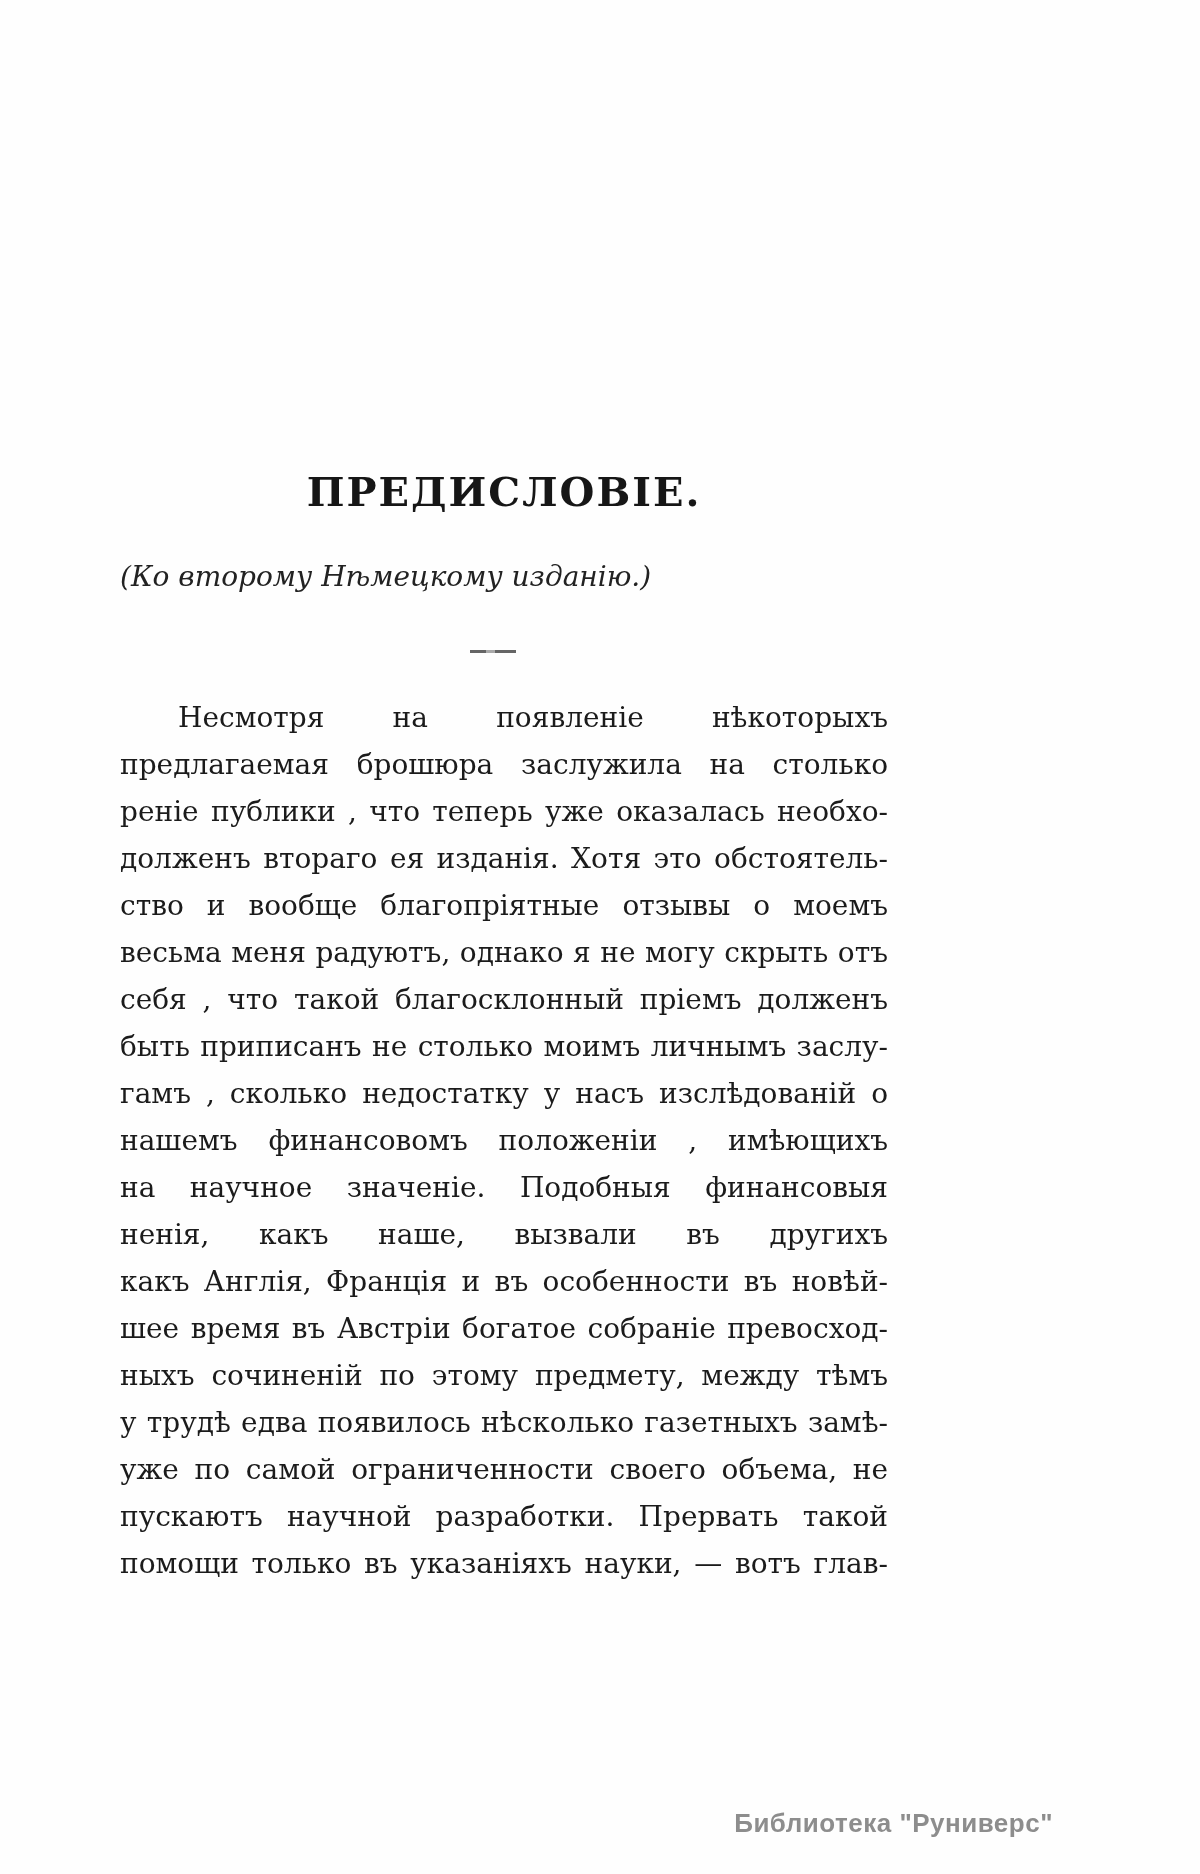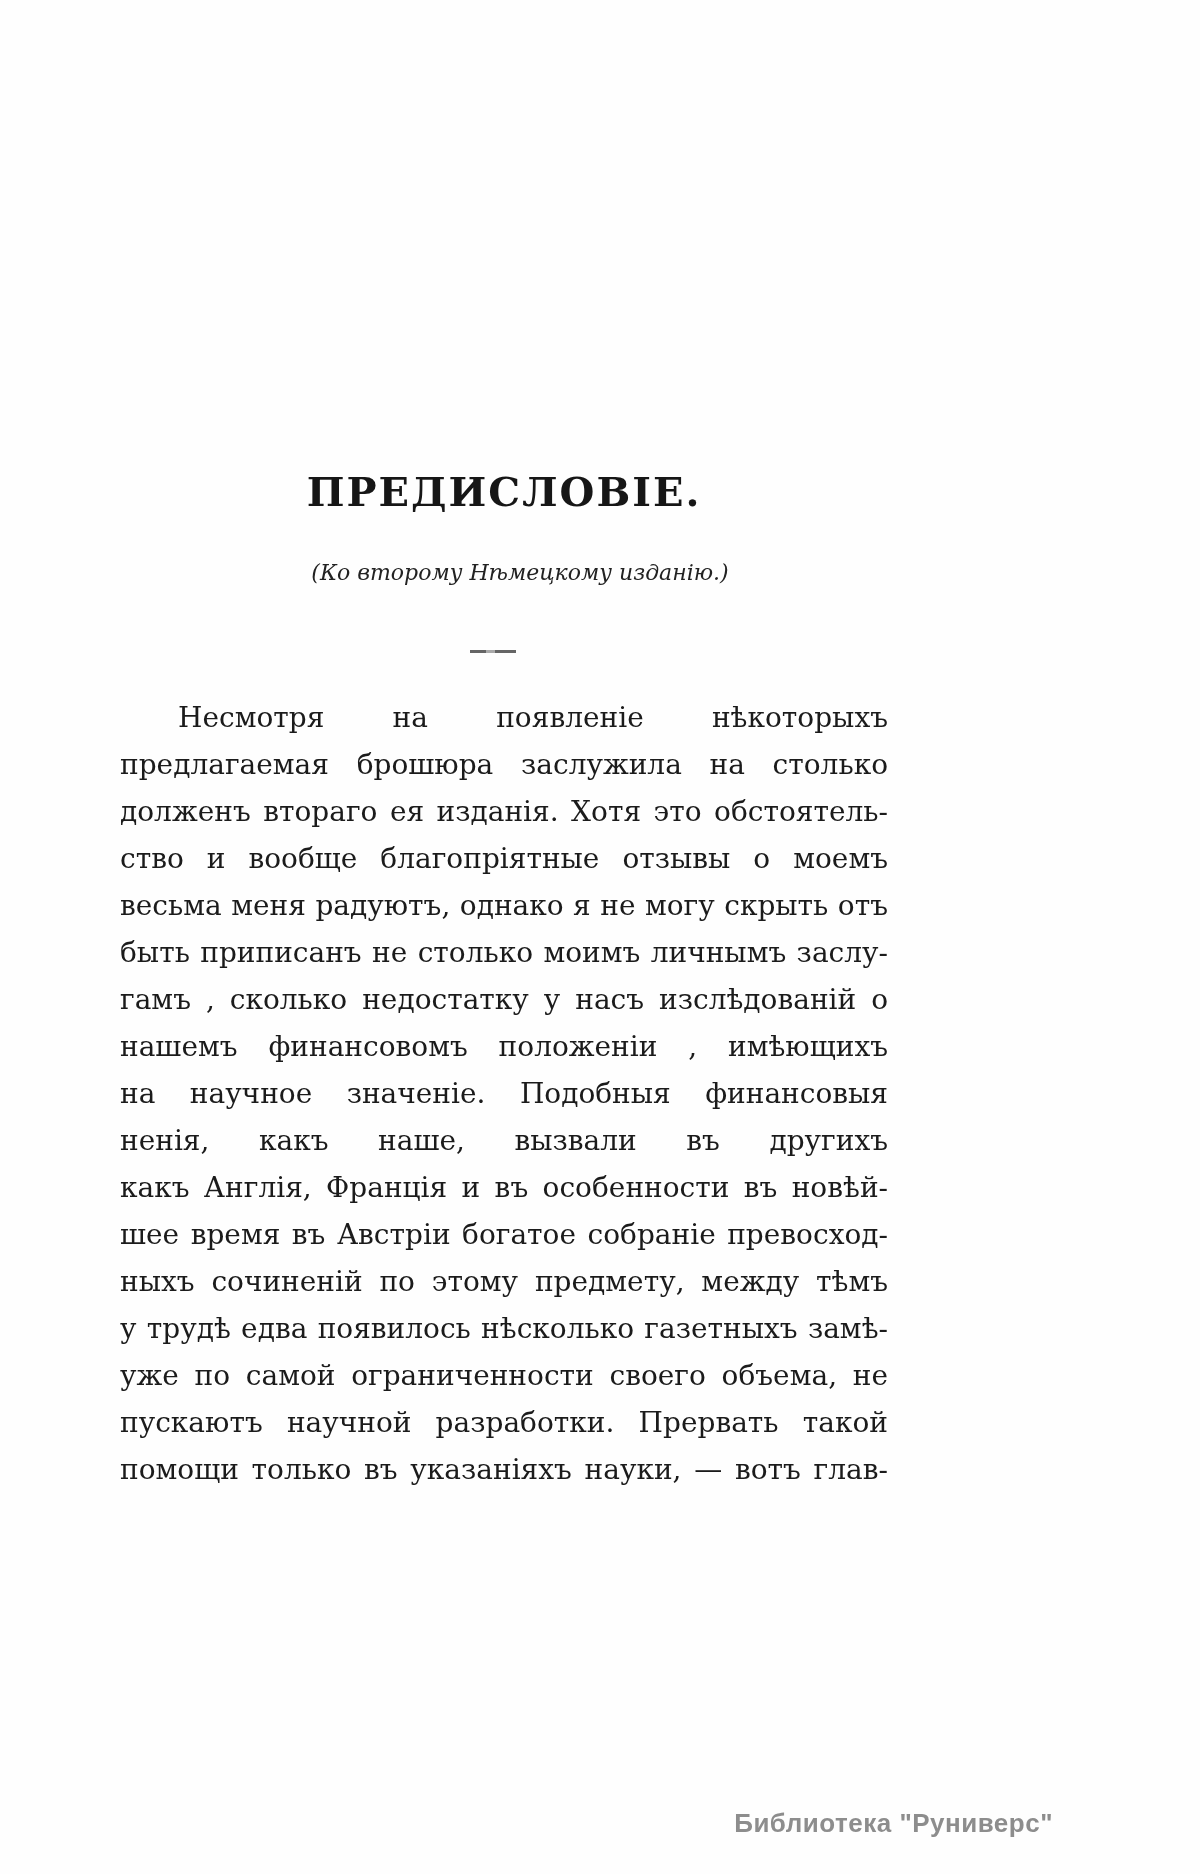--- a/index.html
+++ b/index.html
@@ -23,25 +23,25 @@
     width: 768px;
     text-align: center;
     font-size: 40px;
     font-weight: bold;
     letter-spacing: 2px;
     color: #161616;
   }
   .subtitle {
     position: absolute;
     top: 560px;
-    left: 136px;
+    left: 120px;
     width: 768px;
-    text-align: center;
+    text-align: left;
     font-style: italic;
-    font-size: 22px;
+    font-size: 28px;
     color: #222222;
   }
   .ornament {
     position: absolute;
     top: 650px;
     left: 470px;
     width: 46px;
     height: 3px;
     background: linear-gradient(90deg, #4a4a4a 0 35%, #9a9a9a 35% 55%, #4a4a4a 55% 100%);
     opacity: 0.85;
@@ -84,23 +84,25 @@
 
   <div class="title">ПРЕДИСЛОВІЕ.</div>
 
   <div class="subtitle">(Ко второму Нѣмецкому изданію.)</div>
 
   <div class="ornament"></div>
 
   <div class="body-text">
     <div class="body-line indent">Несмотря на появленіе нѣкоторыхъ возраженій,</div>
     <div class="body-line">предлагаемая брошюра заслужила на столько одоб-</div>
+    <div class="body-line">реніе публики , что теперь уже оказалась необхо-</div>
     <div class="body-line">долженъ втораго ея изданія. Хотя это обстоятель-</div>
     <div class="body-line">ство и вообще благопріятные отзывы о моемъ трудѣ</div>
     <div class="body-line">весьма меня радуютъ, однако я не могу скрыть отъ</div>
+    <div class="body-line">себя , что такой благосклонный пріемъ долженъ</div>
     <div class="body-line">быть приписанъ не столько моимъ личнымъ заслу-</div>
     <div class="body-line">гамъ , сколько недостатку у насъ изслѣдованій о</div>
     <div class="body-line">нашемъ финансовомъ положеніи , имѣющихъ право</div>
     <div class="body-line">на научное значеніе. Подобныя финансовыя затруд-</div>
     <div class="body-line">ненія, какъ наше, вызвали въ другихъ государствахъ,</div>
     <div class="body-line">какъ Англія, Франція и въ особенности въ новѣй-</div>
     <div class="body-line">шее время въ Австріи богатое собраніе превосход-</div>
     <div class="body-line">ныхъ сочиненій по этому предмету, между тѣмъ какъ</div>
     <div class="body-line">у трудѣ едва появилось нѣсколько газетныхъ замѣ-</div>
     <div class="body-line">уже по самой ограниченности своего объема, не до-</div>

